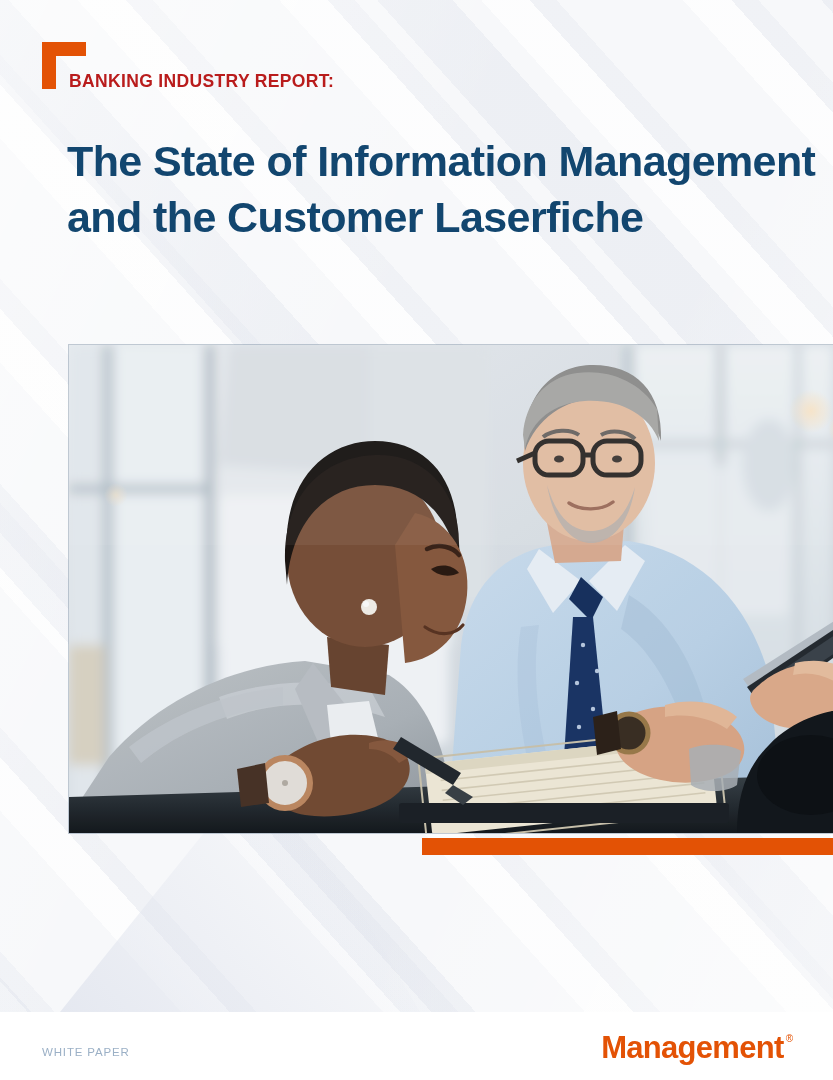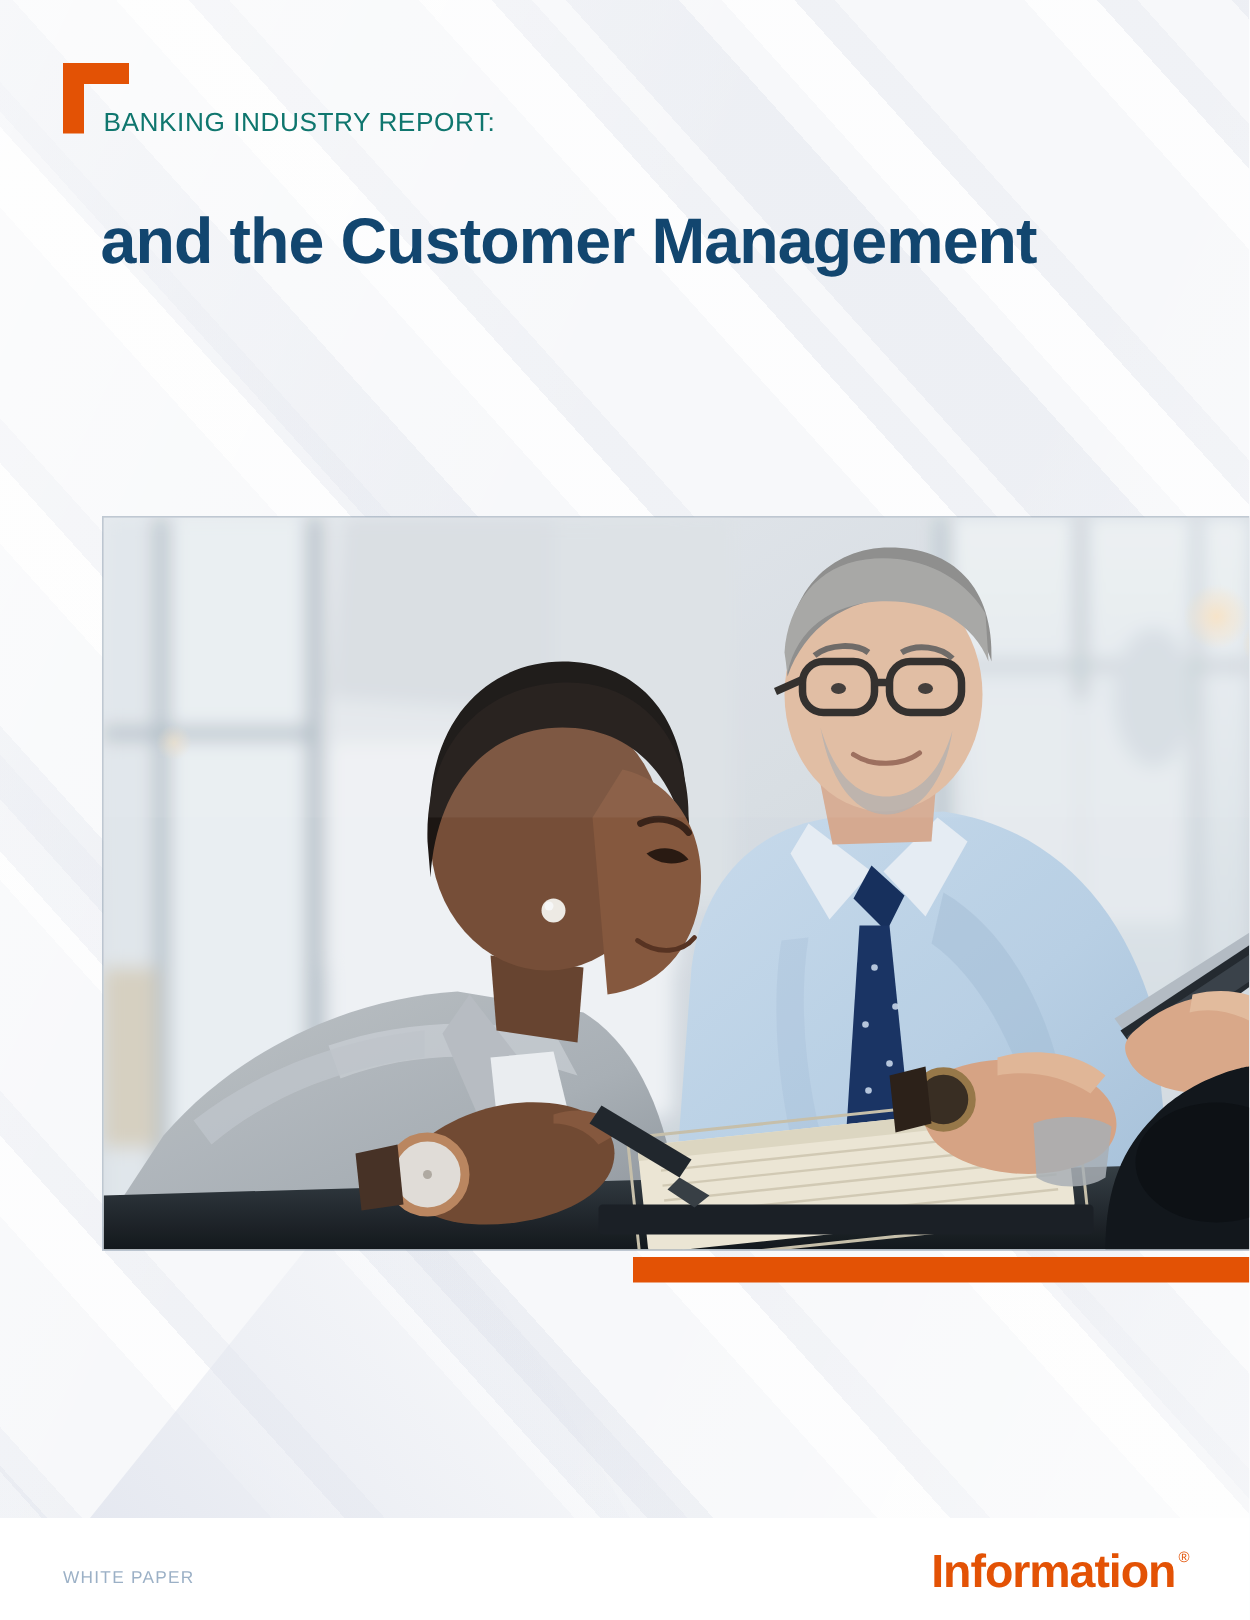--- a/index.html
+++ b/index.html
@@ -105,23 +105,23 @@
     width: 14px;
     height: 47px;
     background: #e35205;
   }
 
   .eyebrow {
     position: absolute;
     left: 69px;
     top: 71px;
     font-size: 17.5px;
-    font-weight: 400;
+    font-weight: 700;
     letter-spacing: 0.35px;
-    color: #0f766e;
+    color: #b91c1c;
     white-space: nowrap;
   }
 
   .title {
     position: absolute;
     left: 67px;
     top: 104px;
     width: 760px;
     font-size: 43px;
     line-height: 56px;
@@ -201,21 +201,22 @@
   </div>
 
   <div class="corner-bracket">
     <div class="arm-top"></div>
     <div class="arm-left"></div>
   </div>
 
   <div class="eyebrow">BANKING INDUSTRY REPORT:</div>
 
   <h1 class="title">
-    <span class="title-line">and the Customer Management</span>
+    <span class="title-line">The State of Information Management</span>
+    <span class="title-line">and the Customer Laserfiche</span>
   </h1>
 
   <div class="hero">
     <svg viewBox="0 0 764 488" preserveAspectRatio="xMidYMid slice" aria-hidden="true">
       <defs>
         <linearGradient id="gOffice" x1="0" y1="0" x2="1" y2="1">
           <stop offset="0%" stop-color="#eef1f4"></stop>
           <stop offset="48%" stop-color="#dde3e8"></stop>
           <stop offset="100%" stop-color="#c9d2d9"></stop>
         </linearGradient>
@@ -411,17 +412,17 @@
       <rect x="0" y="0" width="764" height="488" fill="#0b2a44" opacity="0.03"></rect>
       <rect x="0" y="0" width="764" height="200" fill="#ffffff" opacity="0.06"></rect>
     </svg>
   </div>
 
   <div class="hero-bar"></div>
 
   <div class="footer-label">WHITE PAPER</div>
 
   <div class="logo">
-    <span class="logo-word">Information</span>
+    <span class="logo-word">Management</span>
     <span class="logo-tm">®</span>
   </div>
 
 </div>
 
 </body></html>

